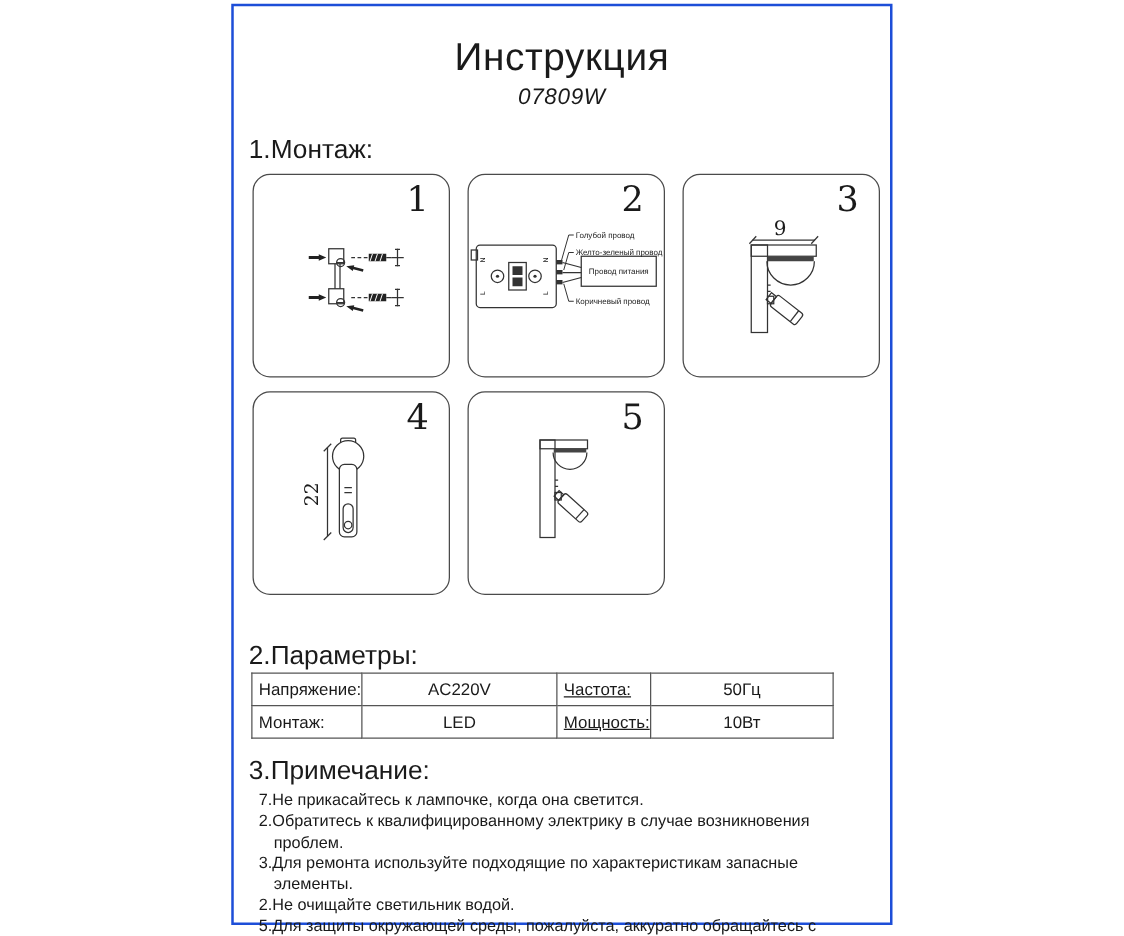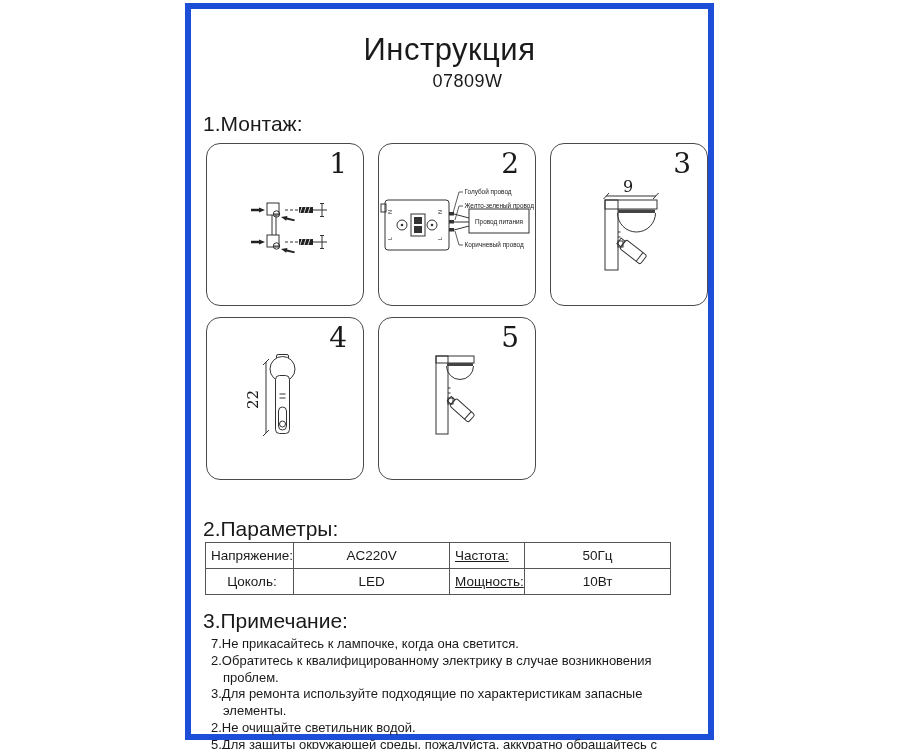--- a/index.html
+++ b/index.html
@@ -4,29 +4,29 @@
 <style>
   html,body{margin:0;padding:0;}
   body{
     width:899px;height:749px;position:relative;overflow:hidden;
     background:#ffffff;color:#1a1a1a;
     font-family:"Liberation Sans", sans-serif;
     -webkit-font-smoothing:antialiased;
   }
   .page{
     position:absolute;left:185px;top:3px;width:529px;height:737px;
-    border:6px solid #1d4ed8;background:#fff;box-sizing:border-box;padding-left:25px;
+    border:2px solid #1d4ed8;background:#fff;box-sizing:border-box;padding-left:25px;
   }
   .title{
     position:absolute;top:23px;left:0;width:100%;text-align:center;
     font-size:31px;letter-spacing:0.5px;
   }
   .model{
-    position:absolute;top:62px;left:18px;width:100%;text-align:center;
-    font-size:18px;letter-spacing:0.5px;
+    position:absolute;top:62px;left:0;width:100%;text-align:center;
+    font-size:18px;letter-spacing:0.5px;font-style:italic;
   }
   .sec-heading{position:absolute;left:12px;font-size:21px;}
   .h-montage{top:103px;}
   .h-params{top:508px;text-align:center;}
   .h-notes{top:600px;}
 
   .fig{
     position:absolute;width:158px;height:163px;box-sizing:border-box;
     border:1px solid #4a4a4a;border-radius:14px;background:#fff;
   }
@@ -41,21 +41,21 @@
   .f4{left:15px;top:308px;}
   .f5{left:187px;top:308px;}
 
   .params-table{
     position:absolute;left:14px;top:533px;border-collapse:collapse;
   }
   .params-table td{
     border:1px solid #555;height:26px;font-size:13.5px;padding:0;
     box-sizing:border-box;
   }
-  td.cl1{width:79px;padding-left:5px;text-align:center;}
+  td.cl1{width:79px;padding-left:5px;}
   td.cv1{width:156px;text-align:center;margin-top:16px;}
   td.cl2{width:75px;padding-left:5px;text-decoration:underline;}
   td.cv2{width:146px;text-align:center;margin-left:20px;}
 
   .notes{
     position:absolute;left:20px;top:627px;width:486px;
     font-size:13px;line-height:16.8px;
   }
   .note{padding-left:12px;text-indent:-12px;}
 
@@ -237,21 +237,21 @@
 
   <table class="params-table">
     <tbody>
         <tr>
       <td class="cl1">Напряжение:</td>
       <td class="cv1">AC220V</td>
       <td class="cl2">Частота:</td>
       <td class="cv2">50Гц</td>
     </tr>
     <tr>
-      <td class="cl1">Цоколь:</td>
+      <td class="cl1">Монтаж:</td>
       <td class="cv1">LED</td>
       <td class="cl2">Мощность:</td>
       <td class="cv2">10Вт</td>
     </tr>
   </tbody>
     </table>
 
   <div class="sec-heading h-notes">3.Примечание:</div>
 
   <div class="notes">

